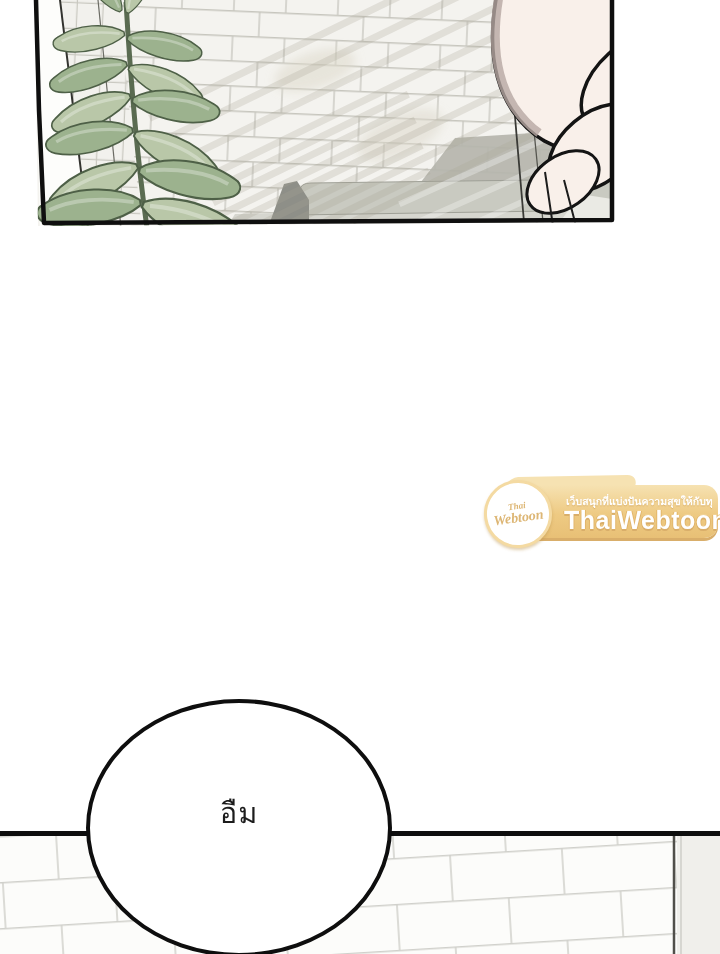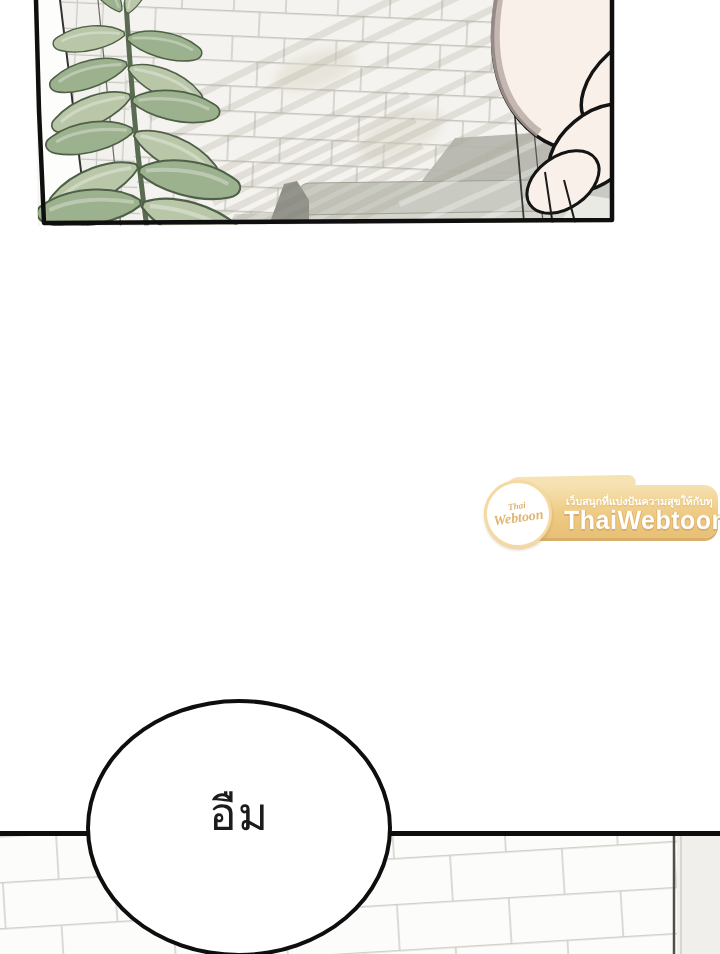--- a/index.html
+++ b/index.html
@@ -56,21 +56,21 @@
   }
   .panel-bottom{position:absolute;left:0;top:836px;width:720px;height:118px;z-index:1;}
   
   .speech-bubble{
     position:absolute;left:86px;top:699px;width:306px;height:258px;
     background:#ffffff;border:4px solid var(--ink,#0e0e0e);border-radius:50%;
     z-index:5;display:flex;flex-direction:column;align-items:center;justify-content:center;
     gap:10px;padding-bottom:28px;box-sizing:border-box;
   }
   .bubble-line{
-    font-size:46px;color:#1c1c1c;letter-spacing:1px;line-height:1.15;
+    font-size:29px;color:#1c1c1c;letter-spacing:1px;line-height:1.15;
     text-align:right;white-space:nowrap;
   }
 </style>
 </head>
 <body>
 
 <div class="page">
 
   <svg class="panel-top" width="720" height="230" viewBox="0 0 720 230" xmlns="http://www.w3.org/2000/svg">
     <defs>

